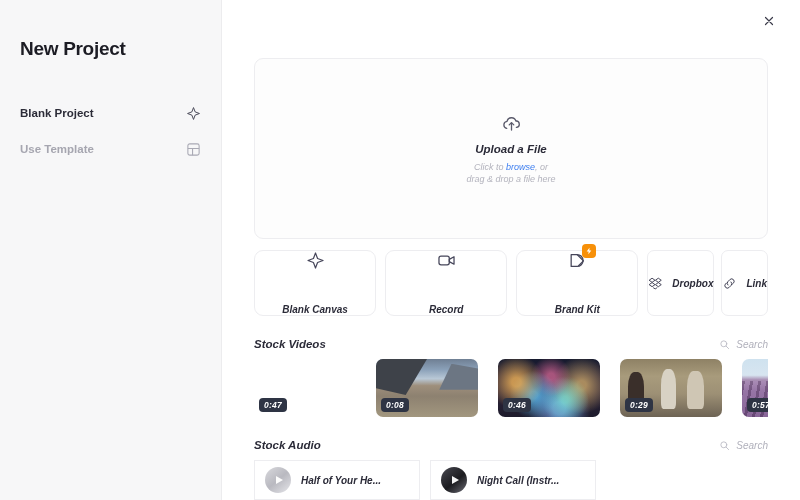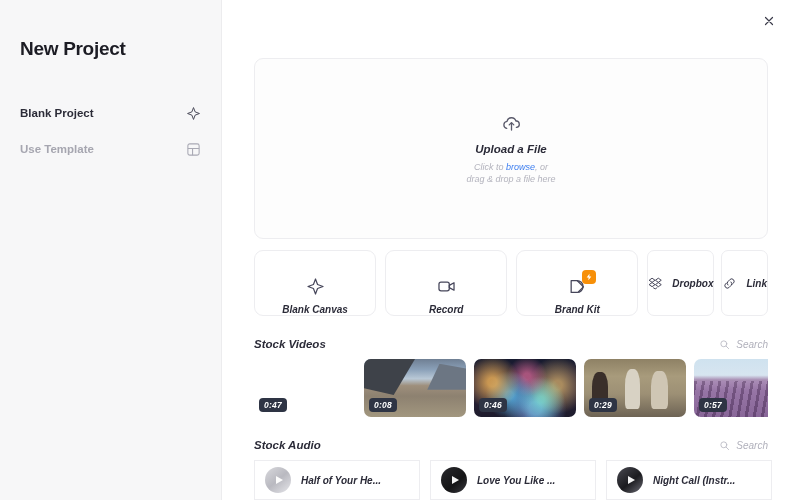--- a/index.html
+++ b/index.html
@@ -110,21 +110,21 @@
     height: 66px;
   }
   .action-card {
     flex: 1 1 0;
     border: 1px solid #ededf0;
     border-radius: 9px;
     background: #ffffff;
     display: flex;
     flex-direction: column;
     align-items: center;
-    justify-content: flex-end;
+    justify-content: space-between;
     position: relative;
     cursor: pointer;
   }
   .action-icon { color: #46465a; margin-bottom: 8px; position: relative; }
   .action-icon svg { width: 19px; height: 19px; display: block; }
   .action-label {
     font-size: 10px;
     color: #2b2b38;
     font-weight: bold;
   }
@@ -178,21 +178,21 @@
     align-items: flex-start;
     gap: 6px;
     cursor: pointer;
   }
   .search-box svg { width: 11px; height: 11px; color: #bcbcc6; display: block; }
   .search-label { font-size: 10px; color: #b0b0bb; }
 
   
   .video-strip {
     display: flex;
-    gap: 8px;
+    gap: 20px;
     height: 58px;
     overflow: hidden;
   }
   .video-card {
     position: relative;
     flex: 0 0 102px;
     height: 58px;
     border-radius: 7px;
     overflow: hidden;
     cursor: pointer;
@@ -484,26 +484,20 @@
     </div>
 
     <div class="audio-strip">
       <div class="audio-card">
         <span class="audio-thumb at1">
             <span class="play"></span>
           </span>
         <span class="audio-title">Half of Your He...</span>
       </div>
       <div class="audio-card">
-        <span class="audio-thumb at2">
-            <span class="play"></span>
-          </span>
-        <span class="audio-title">Love You Like ...</span>
-      </div>
-      <div class="audio-card">
         <span class="audio-thumb at3">
             <span class="play"></span>
           </span>
         <span class="audio-title">Night Call (Instr...</span>
       </div>
     </div>
 
   </section>
 </div>
 

